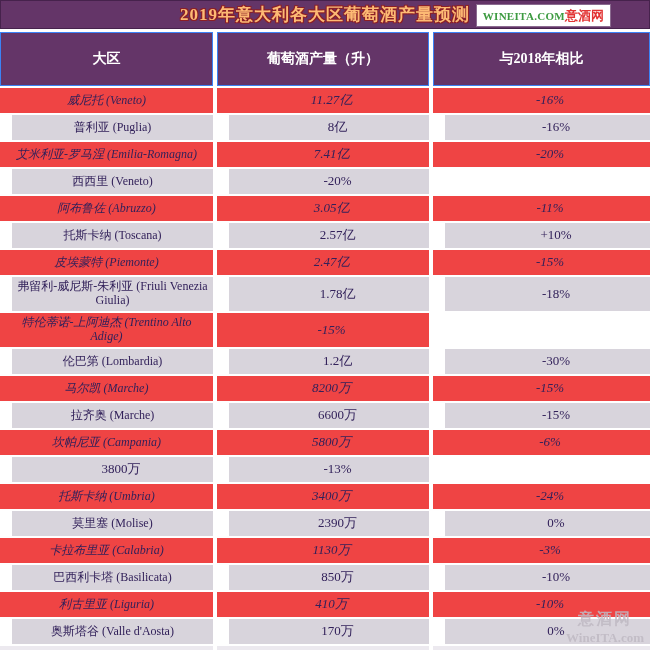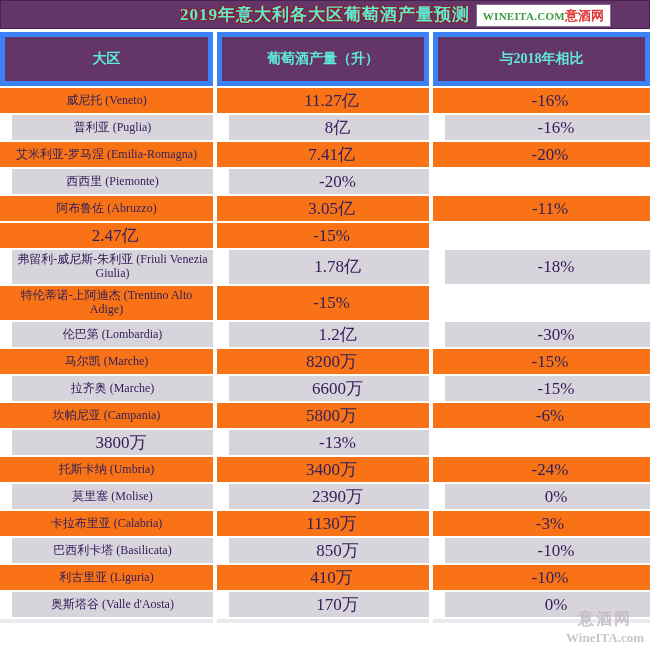--- a/index.html
+++ b/index.html
@@ -22,21 +22,21 @@
     box-sizing: border-box;
   }
   .titlebar .title {
     position: absolute;
     left: 0; right: 0; top: 0;
     height: 29px;
     line-height: 27px;
     text-align: center;
     font-size: 17px;
     font-weight: bold;
-    color: #5eead4;
+    color: #fdba74;
     letter-spacing: 1px;
     text-shadow: -1px -1px 0 #8c1f26, 1px -1px 0 #8c1f26,
                  -1px 1px 0 #8c1f26, 1px 1px 0 #8c1f26;
   }
   .logo-box {
     position: absolute;
     top: 3px;
     right: 38px;
     height: 23px;
     background: #ffffff;
@@ -62,26 +62,26 @@
   
   .header-row {
     margin-top: 3px;
     display: grid;
     grid-template-columns: 213px 212px 1fr;
     column-gap: 4px;
   }
   .header-cell {
     height: 54px;
     background: #643568;
-    border: 5px solid #3b82f6;
+    border: 1px solid #3b82f6;
     box-sizing: border-box;
     display: flex;
     align-items: center;
     justify-content: center;
-    color: #5eead4;
+    color: #ffffff;
     font-size: 14px;
     font-weight: bold;
   }
 
   
   .rows {
     margin-top: 2px;
     display: flex;
     flex-direction: column;
     gap: 2px;
@@ -96,24 +96,24 @@
   .cell {
     display: flex;
     align-items: center;
     justify-content: center;
     text-align: center;
     color: #32215a;
     line-height: 1.15;
     padding: 0 5px;
     box-sizing: border-box;
   }
-  .row.light .cell { background: #f97316; }
+  .row.light .cell { background: #ef4444; font-style: italic; }
   .row.dark  .cell { background: #d8d4dc; margin-left: 12px; }
   .cell.region { font-size: 12px; }
-  .cell.production, .cell.change { font-size: 17px; padding-left: 22px; }
+  .cell.production, .cell.change { font-size: 13px; padding-left: 22px; }
 
   .sliver-row {
     margin-top: 2px;
     display: grid;
     grid-template-columns: 213px 212px 1fr;
     column-gap: 4px;
     height: 4px;
   }
   .sliver-row .cell { background: #ece9ef; padding: 0; }
 
@@ -159,29 +159,35 @@
     <div class="cell region">普利亚 (Puglia)</div>
     <div class="cell production">8亿</div>
     <div class="cell change">-16%</div>
   </div>
       <div class="row light">
     <div class="cell region">艾米利亚-罗马涅 (Emilia-Romagna)</div>
     <div class="cell production">7.41亿</div>
     <div class="cell change">-20%</div>
   </div>
       <div class="row dark">
-    <div class="cell region">西西里 (Piemonte)</div>
+    <div class="cell region">西西里 (Veneto)</div>
     <div class="cell change">-20%</div>
   </div>
       <div class="row light">
     <div class="cell region">阿布鲁佐 (Abruzzo)</div>
     <div class="cell production">3.05亿</div>
     <div class="cell change">-11%</div>
   </div>
-      <div class="row light">
+      <div class="row dark">
+    <div class="cell region">托斯卡纳 (Toscana)</div>
+    <div class="cell production">2.57亿</div>
+    <div class="cell change">+10%</div>
+  </div>
+      <div class="row light">
+    <div class="cell region">皮埃蒙特 (Piemonte)</div>
     <div class="cell production">2.47亿</div>
     <div class="cell change">-15%</div>
   </div>
       <div class="row dark tall">
     <div class="cell region">弗留利-威尼斯-朱利亚 (Friuli Venezia Giulia)</div>
     <div class="cell production">1.78亿</div>
     <div class="cell change">-18%</div>
   </div>
       <div class="row light tall">
     <div class="cell region">特伦蒂诺-上阿迪杰 (Trentino Alto Adige)</div>

